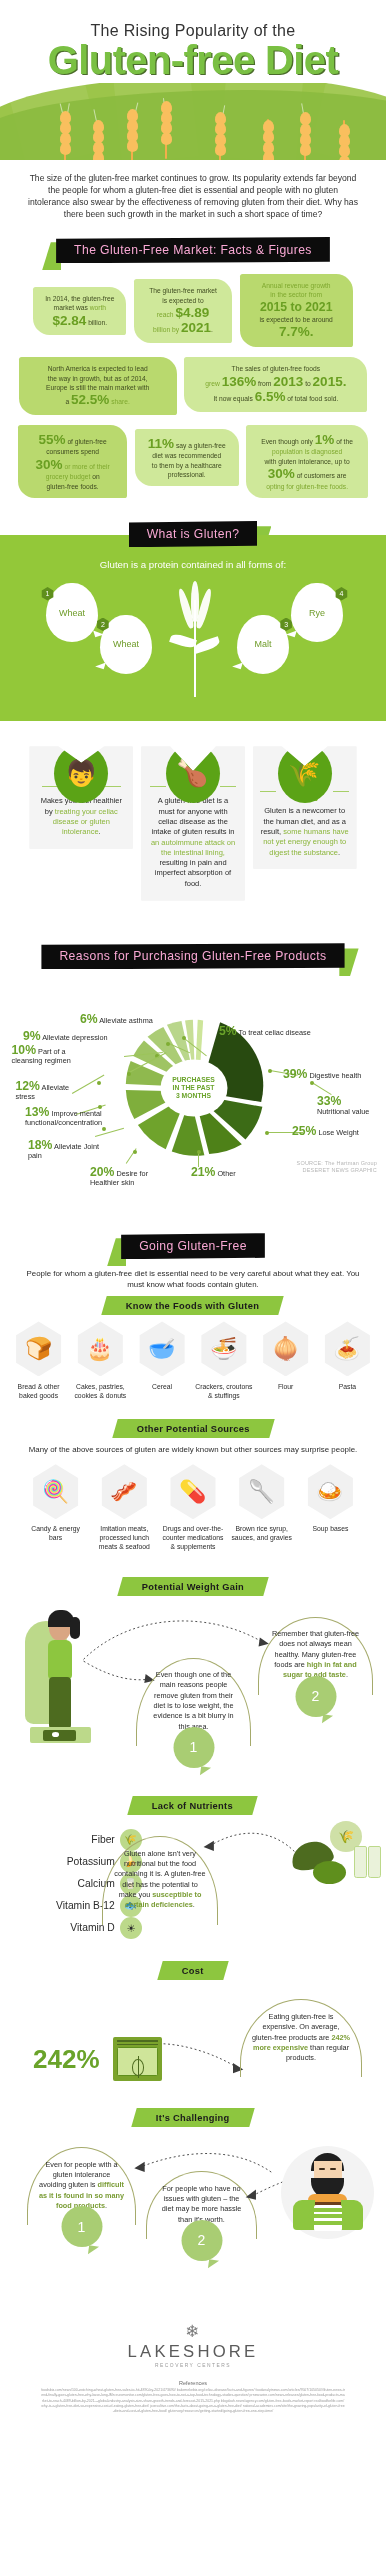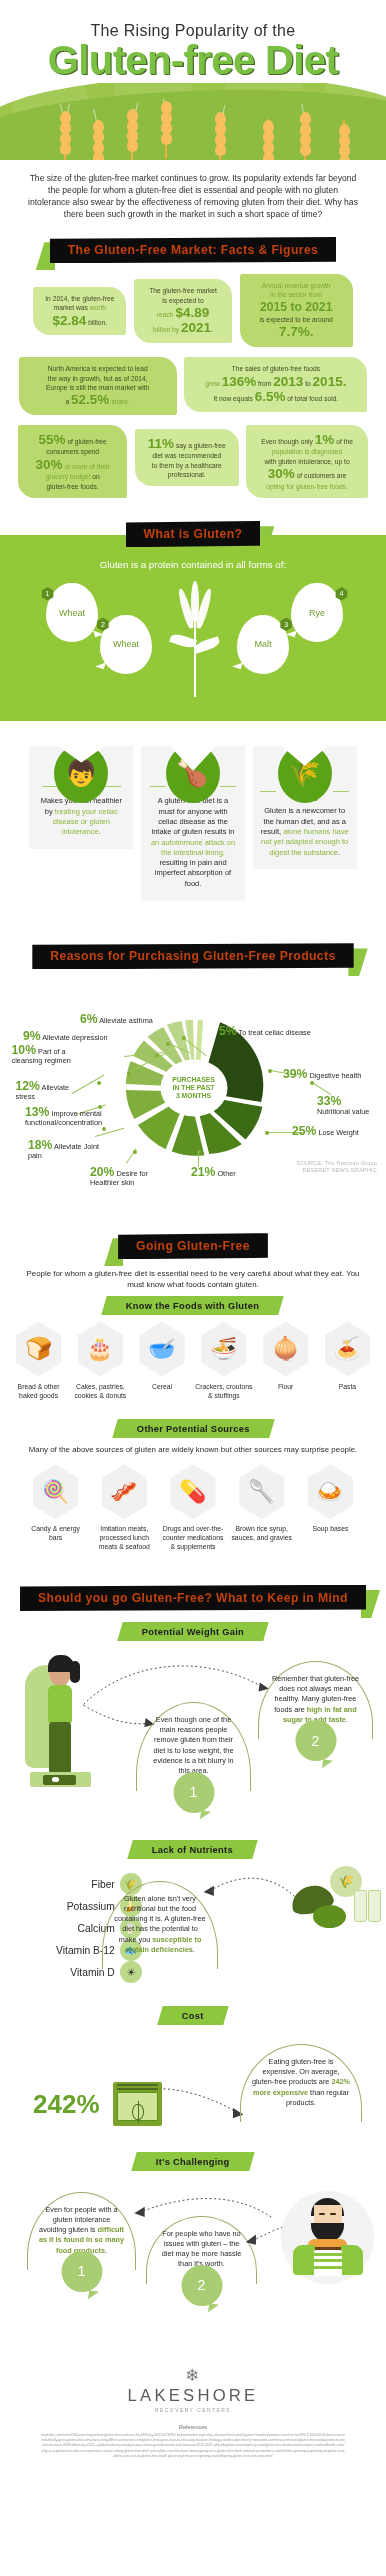--- a/index.html
+++ b/index.html
@@ -54,22 +54,22 @@
 
   
   .intro {
     padding: 11.6px 27px 0 27px; text-align: center;
     font-size: 8.6px; line-height: 12.2px; color: #2f2f2f;
   }
 
   
   .banner-wrap { position: relative; margin: 16.7px 0 0 0; height: 28px; }
   .banner {
-    position: relative; display: inline-block; background: #0c0c0c; color: #c2410c;
-    font-size: 12.2px; font-weight: 700; letter-spacing: 0.4px;
+    position: relative; display: inline-block; background: #0c0c0c; color: #f9a8d4;
+    font-size: 12.2px; font-weight: 400; letter-spacing: 0.4px;
     padding: 5.8px 18px 6.4px 18px; line-height: 14px;
     clip-path: polygon(0 6%, 100% 0, 100% 94%, 0 100%);
   }
   .banner-center { width: 386px; text-align: center; }
   .banner-tail-left, .banner-tail-right {
     position: absolute; width: 19.3px; height: 28px; background: #8dc63f; z-index: -1; top: 5.2px;
   }
   .banner-tail-left  { clip-path: polygon(45% 0, 100% 0, 100% 100%, 0 100%); }
   .banner-tail-right { clip-path: polygon(0 0, 100% 0, 55% 100%, 0 100%); }
 
@@ -433,21 +433,21 @@
         <div class="ov-body">
           <span>A gluten-free diet is a must for anyone with celiac disease as the intake of gluten results in </span><em>an autoimmune attack on the intestinal lining,</em><span> resulting in pain and imperfect absorption of food.</span>
         </div>
       </div>
       <div class="ov-card">
         <div class="ov-icon">
             <span>🌾</span>
           </div>
         <div class="ov-title">The Theory</div>
         <div class="ov-body">
-          <span>Gluten is a newcomer to the human diet, and as a result, </span><em>alone humans have not yet adapted enough to digest the substance</em><span>.</span>
+          <span>Gluten is a newcomer to the human diet, and as a result, </span><em>some humans have not yet energy enough to digest the substance</em><span>.</span>
         </div>
       </div>
     </div>
   </div>
 
   <div style="height:22px"></div>
   <div class="banner-wrap banner-center">
     <span style="position:relative;display:inline-block;">
       <span class="banner-tail-right" style="right:-14px;"></span>
       <span class="banner">Reasons for Purchasing Gluten-Free Products</span>
@@ -632,26 +632,20 @@
     </div>
     <div class="food">
       <div class="hex">
           <span>🍛</span>
         </div>
       <div class="food-label">Soup bases</div>
     </div>
   </div>
 
   <div style="height:16.7px"></div>
-  <div class="banner-wrap banner-center">
-    <span style="position:relative;display:inline-block;">
-      <span class="banner-tail-right" style="right:-14px;"></span>
-      <span class="banner">Should you go Gluten-Free? What to Keep in Mind</span>
-    </span>
-  </div>
 
   <div class="sub-banner-wrap" style="margin-top:9px;">
     <span class="sub-banner"><span>Potential Weight Gain</span></span>
   </div>
 
   <div style="position:relative;height:167px;margin-top:6.4px;">
     <div style="position:absolute;left:15.5px;top:7.7px;width:84px;height:142px;">
       <div style="position:absolute;left:9px;top:10.3px;width:42px;height:103px;background:#bcd98a;border-radius:26px 26px 10.3px 10.3px;"></div>
       <div style="position:absolute;left:33px;top:5.2px;width:22px;height:26px;background:#d9a683;border-radius:50%;"></div>
       <div style="position:absolute;left:32px;top:0px;width:26px;height:16.7px;background:#1f1f1f;border-radius:11.6px 11.6px 0 0;"></div>

